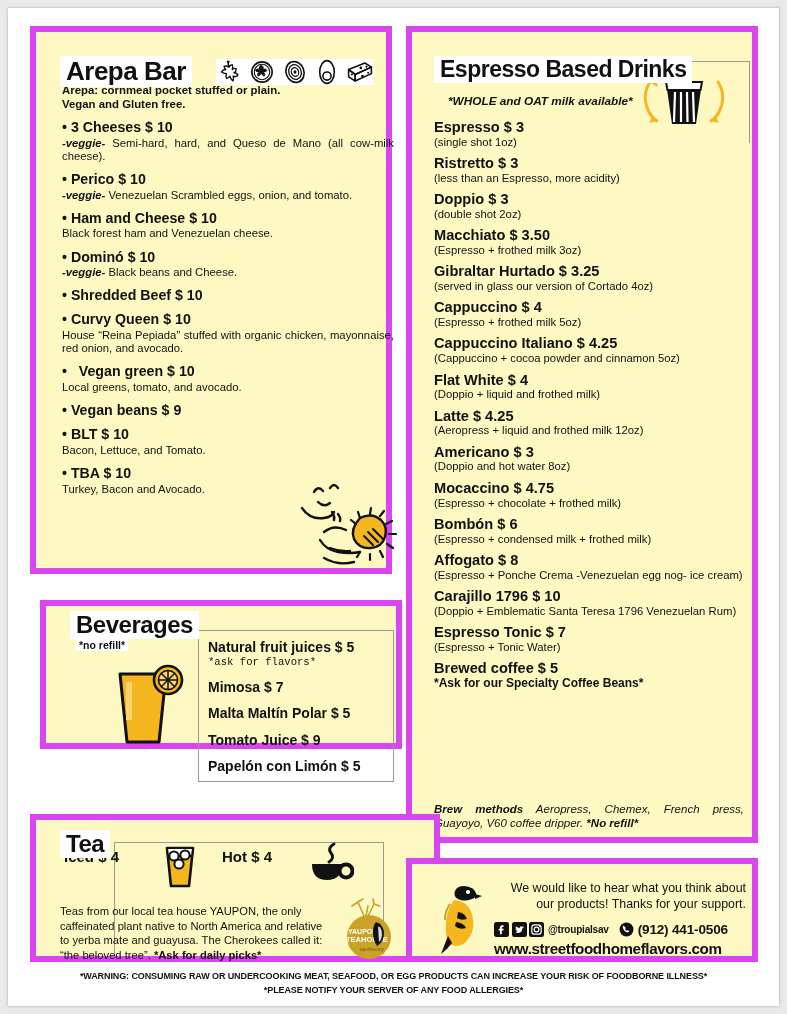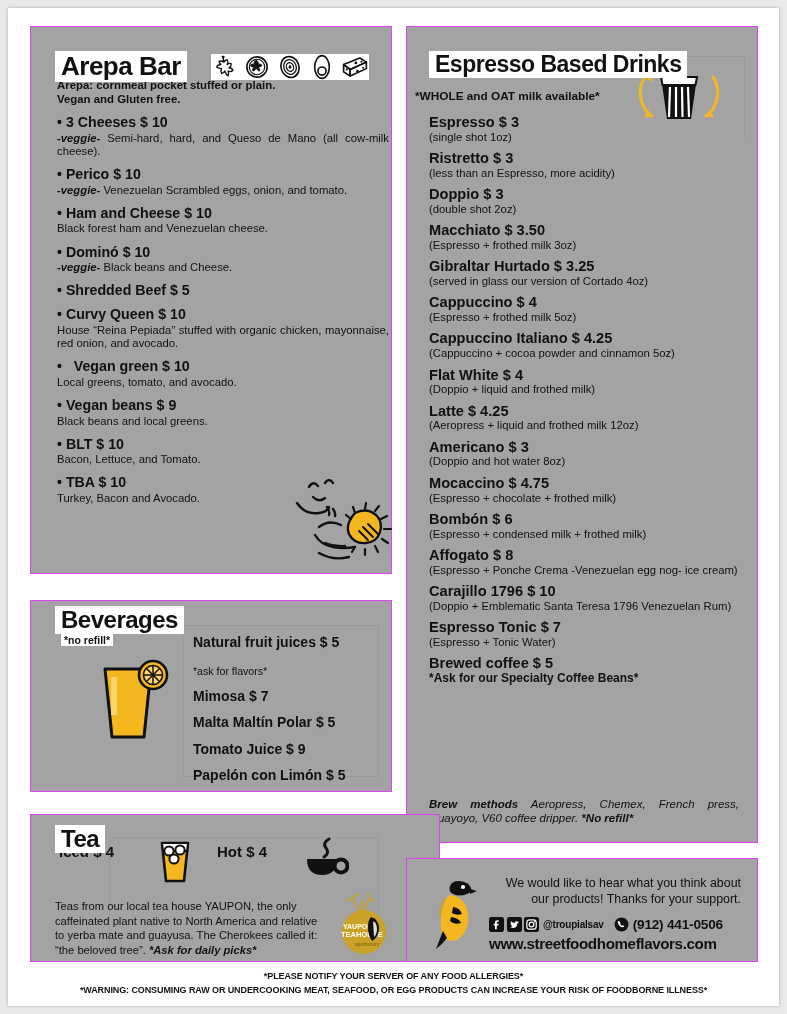--- a/index.html
+++ b/index.html
@@ -11,24 +11,24 @@
     overflow:hidden;
   }
   .page{
     position:absolute;left:8px;top:8px;
     width:771px;height:998px;
     background:#fff;
     box-shadow:0 0 3px rgba(0,0,0,.28);
   }
 
   
-  .panel{position:absolute;border:1px solid #d946ef;background:#a3a3a3;box-sizing:border-box;}
+  .panel{position:absolute;border:6px solid #d946ef;background:#fef9c3;box-sizing:border-box;}
   .arepa-panel{left:22px;top:18px;width:362px;height:548px;}
   .espresso-panel{left:398px;top:18px;width:352px;height:817px;}
-  .bev-panel{left:22px;top:592px;width:362px;height:192px;}
+  .bev-panel{left:32px;top:592px;width:362px;height:149px;}
   .tea-panel{left:22px;top:806px;width:410px;height:148px;}
   .contact-panel{left:398px;top:850px;width:352px;height:104px;}
 
   
   .sec-title{
     position:absolute;font-weight:bold;letter-spacing:-.5px;
     background:#fff;padding:0 6px;z-index:6;white-space:nowrap;
   }
   #arepa-title{left:24px;top:24px;font-size:26px;}
   #espresso-title{left:22px;top:24px;font-size:23px;}
@@ -54,42 +54,42 @@
 
   .items{position:absolute;left:26px;top:88px;width:332px;}
   .item{margin-bottom:8.5px;}
   .item-title{font-size:14.2px;font-weight:bold;line-height:1.1;}
   .item-desc{font-size:11.3px;line-height:1.2;margin-top:1px;text-align:justify;}
   .tag{font-style:italic;font-weight:bold;}
 
   .egg-doodle{position:absolute;left:258px;top:442px;z-index:3;}
 
   
-  .milk-note{position:absolute;left:8px;top:62px;font-size:11.8px;font-weight:bold;}
+  .milk-note{position:absolute;left:36px;top:62px;font-size:11.8px;font-weight:bold;font-style:italic;}
   .cup-art{position:absolute;left:224px;top:36px;z-index:4;}
   .drinks{position:absolute;left:22px;top:88px;width:310px;}
   .drink{margin-bottom:7px;}
   .drink-name{font-size:14.6px;font-weight:bold;line-height:1.08;}
   .drink-desc{font-size:11.3px;line-height:1.18;margin-top:0px;}
   .bold-note{font-size:12px;font-weight:bold;line-height:1.14;}
   .brewline{position:absolute;left:22px;top:770px;width:310px;font-size:11.5px;font-style:italic;line-height:1.22;text-align:justify;}
   .brewline b{font-style:italic;font-weight:bold;}
 
   
   .juice-art{position:absolute;left:58px;top:50px;}
   .bev-list{position:absolute;left:162px;top:34px;width:184px;}
   .bev-item{font-size:14px;font-weight:bold;margin-bottom:11px;line-height:1.1;}
-  .bev-sub{font-size:10.6px;font-weight:normal;margin-top:16px;}
+  .bev-sub{font-size:10.6px;font-weight:normal;margin-top:2px;font-family:Liberation Mono, monospace;}
   .tea-label{position:absolute;font-size:15px;font-weight:bold;}
   #tea-iced-label{left:28px;top:28px;}
   #tea-hot-label{left:186px;top:28px;}
   .iced-art{position:absolute;left:124px;top:22px;}
   .hot-art{position:absolute;left:270px;top:20px;}
   .tea-text{position:absolute;left:24px;top:84px;width:266px;font-size:11.2px;line-height:1.3;}
-  .tea-text b{font-weight:bold;font-style:italic;}
+  .tea-text b{font-weight:bold;}
   .yaupon-logo{position:absolute;left:302px;top:76px;}
 
   
   .bird-art{position:absolute;left:22px;top:14px;}
   .contact-text{position:absolute;left:82px;top:16px;width:252px;font-size:12.4px;line-height:1.32;text-align:right;}
   .contact-row{position:absolute;left:82px;top:58px;width:256px;display:flex;align-items:center;gap:4px;}
   .sm-icons{display:flex;gap:2.5px;align-items:center;}
   .handle{font-size:10px;font-weight:bold;letter-spacing:-.2px;}
   .phone{font-size:13.6px;font-weight:bold;letter-spacing:-.2px;}
   .website{position:absolute;left:82px;top:76px;width:256px;font-size:15.2px;font-weight:bold;letter-spacing:-.4px;}
@@ -151,33 +151,32 @@
       </div>
       <div class="item">
         <div class="item-title">• Ham and Cheese $ 10</div>
         <div class="item-desc"><span class="tag"></span><span>Black forest ham and Venezuelan cheese.</span></div>
       </div>
       <div class="item">
         <div class="item-title">• Dominó $ 10</div>
         <div class="item-desc"><span class="tag">-veggie-</span><span> Black beans and Cheese.</span></div>
       </div>
       <div class="item">
-        <div class="item-title">• Shredded Beef  $ 5</div>
+        <div class="item-title">• Shredded Beef  $ 10</div>
       </div>
       <div class="item">
         <div class="item-title">• Curvy Queen $ 10</div>
         <div class="item-desc"><span class="tag"></span><span>House “Reina Pepiada” stuffed with organic chicken, mayonnaise, red onion, and avocado.</span></div>
       </div>
       <div class="item">
         <div class="item-title">•&nbsp;&nbsp;&nbsp;Vegan green  $ 10</div>
         <div class="item-desc"><span class="tag"></span><span>Local greens, tomato, and avocado.</span></div>
       </div>
       <div class="item">
         <div class="item-title">• Vegan beans  $ 9</div>
-        <div class="item-desc"><span class="tag"></span><span>Black beans and local greens.</span></div>
       </div>
       <div class="item">
         <div class="item-title">• BLT  $ 10</div>
         <div class="item-desc"><span class="tag"></span><span>Bacon, Lettuce, and Tomato.</span></div>
       </div>
       <div class="item">
         <div class="item-title">• TBA  $ 10</div>
         <div class="item-desc"><span class="tag"></span><span>Turkey, Bacon and Avocado.</span></div>
       </div>
     </div>
@@ -426,17 +425,17 @@
         <circle cx="8" cy="8" r="7.4" fill="#111"></circle>
         <path d="M5.6 4.9 q.4-.2.7.2 l.7 1.3 q.2.4-.2.7 l-.4.3 q.6 1.3 2 2 l.3-.4 q.3-.4.7-.2 l1.3.7 q.4.3.2.7 q-.5.9-1.6.8 q-2-.3-3.5-1.8 q-1.5-1.5-1.8-3.5 q-.1-1.1.8-1.6z" fill="#fff"></path>
       </svg>
       <span class="phone">(912) 441-0506</span>
     </div>
 
     <div class="website">www.streetfoodhomeflavors.com</div>
   </div>
 
   <div class="footer">
+    <div>*WARNING: CONSUMING RAW OR UNDERCOOKING MEAT, SEAFOOD, OR EGG PRODUCTS CAN INCREASE YOUR RISK OF FOODBORNE ILLNESS*</div>
     <div>*PLEASE NOTIFY YOUR SERVER OF ANY FOOD ALLERGIES*</div>
-    <div>*WARNING: CONSUMING RAW OR UNDERCOOKING MEAT, SEAFOOD, OR EGG PRODUCTS CAN INCREASE YOUR RISK OF FOODBORNE ILLNESS*</div>
   </div>
 
 </div>
 
 </body></html>

